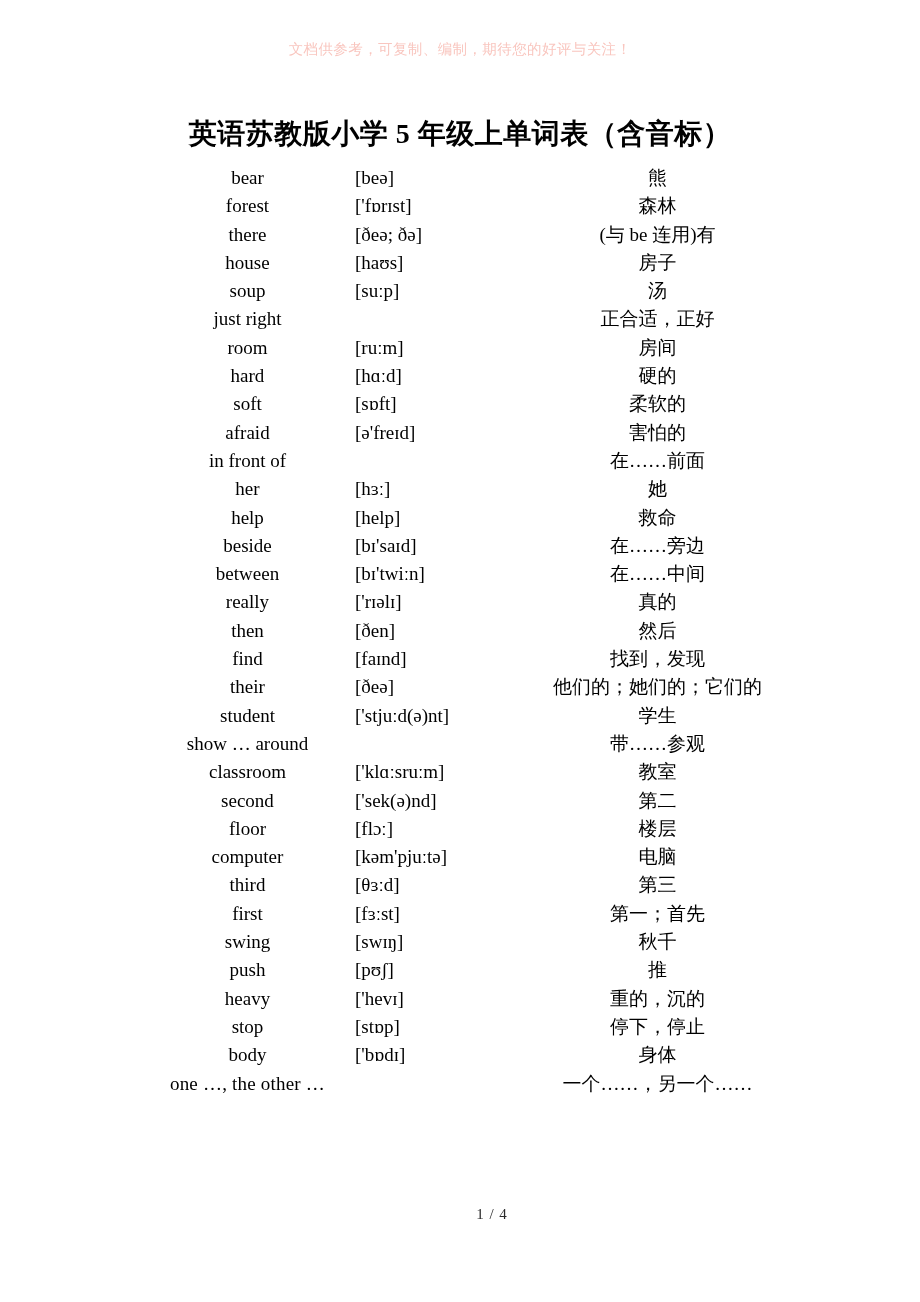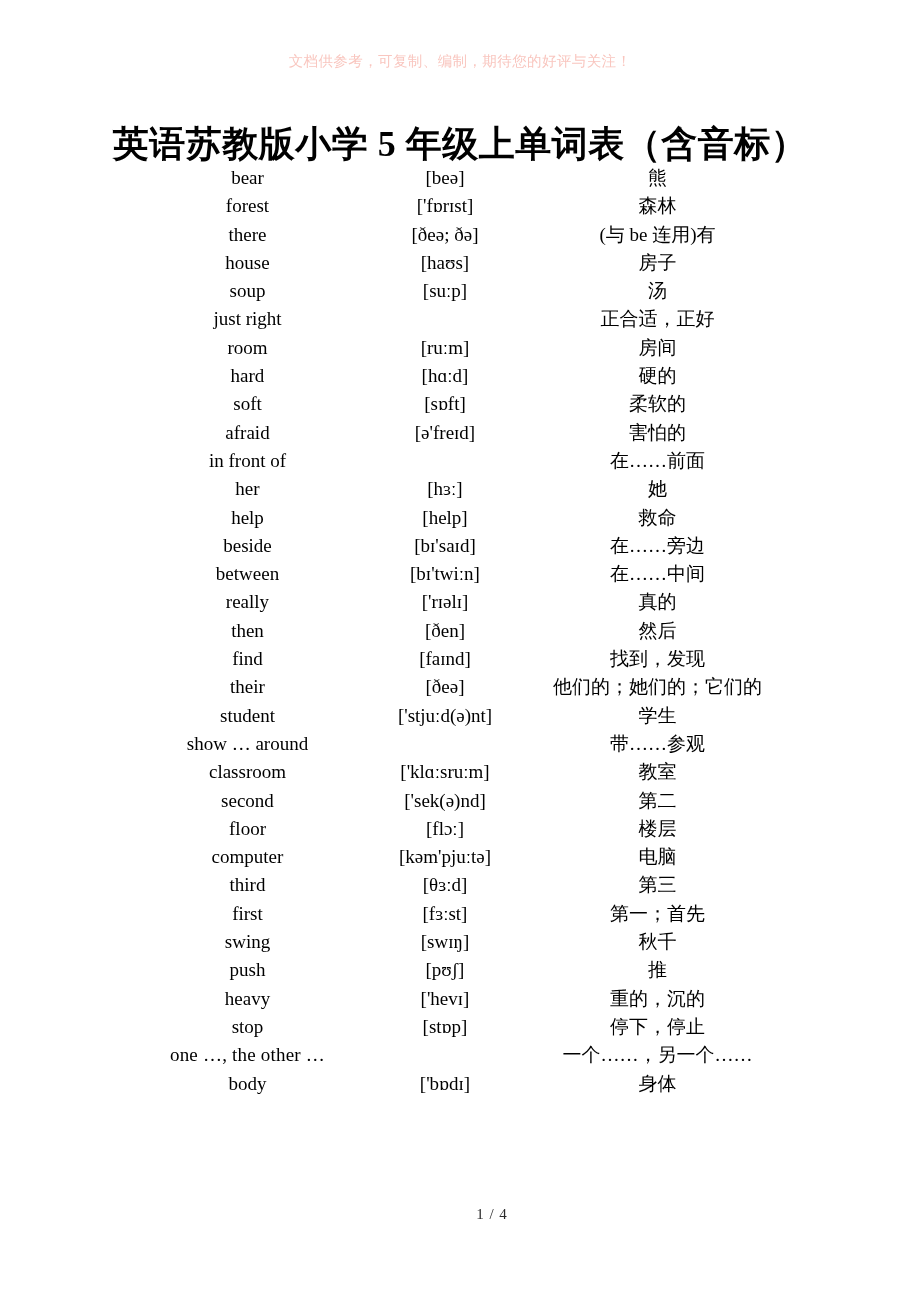--- a/index.html
+++ b/index.html
@@ -19,40 +19,40 @@
   .page {
     position: relative;
     width: 920px;
     height: 1302px;
     box-sizing: border-box;
   }
 
   
   .watermark {
     position: absolute;
-    top: 52px;
+    top: 40px;
     left: 0;
     width: 920px;
     text-align: center;
     color: #f9c6bf;
     font-size: 14.5px;
     font-family: "DejaVu Sans", "Liberation Sans", sans-serif;
     letter-spacing: 0.4px;
     white-space: nowrap;
     user-select: none;
   }
 
   
   .doc-title {
     position: absolute;
     top: 96px;
     left: 0;
     width: 920px;
     text-align: center;
-    font-size: 36px;
+    font-size: 28px;
     font-weight: bold;
     letter-spacing: 0.5px;
     font-family: "Liberation Serif", "DejaVu Serif", serif;
     white-space: nowrap;
   }
 
   
   .word-table {
     position: absolute;
     top: 164px;
@@ -69,21 +69,21 @@
     line-height: 28.3px;
     vertical-align: middle;
     font-family: "Liberation Serif", "DejaVu Serif", serif;
   }
   .col-word {
     width: 215px;
     text-align: center;
   }
   .col-phon {
     width: 180px;
-    text-align: center;
+    text-align: left;
     font-family: "DejaVu Serif", "Liberation Serif", serif;
     font-size: 18px;
   }
   .col-mean {
     width: 245px;
     text-align: center;
     font-size: 19.5px;
   }
   .wide-word {
     letter-spacing: 0.2px;
@@ -263,27 +263,27 @@
           <td class="col-word">heavy</td>
           <td class="col-phon">['hevɪ]</td>
           <td class="col-mean">重的，沉的</td>
         </tr>
         <tr>
           <td class="col-word">stop</td>
           <td class="col-phon">[stɒp]</td>
           <td class="col-mean">停下，停止</td>
         </tr>
         <tr>
-          <td class="col-word wide-word">one …, the other …</td>
-          <td class="col-phon"></td>
-          <td class="col-mean">一个……，另一个……</td>
-        </tr>
-        <tr>
           <td class="col-word">body</td>
           <td class="col-phon">['bɒdɪ]</td>
           <td class="col-mean">身体</td>
         </tr>
+        <tr>
+          <td class="col-word wide-word">one …, the other …</td>
+          <td class="col-phon"></td>
+          <td class="col-mean">一个……，另一个……</td>
+        </tr>
       </tbody>
   </table>
 
   <div class="page-footer">1 / 4</div>
 
 </div>
 
 </body></html>

